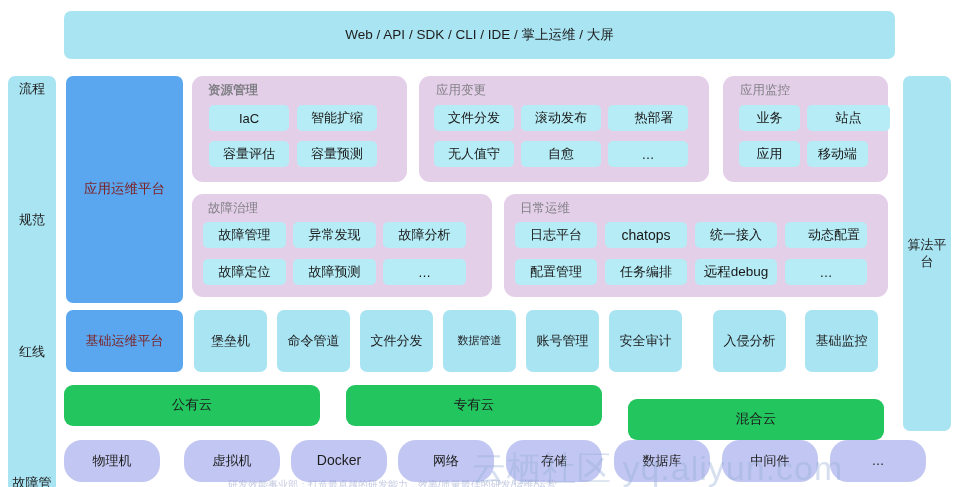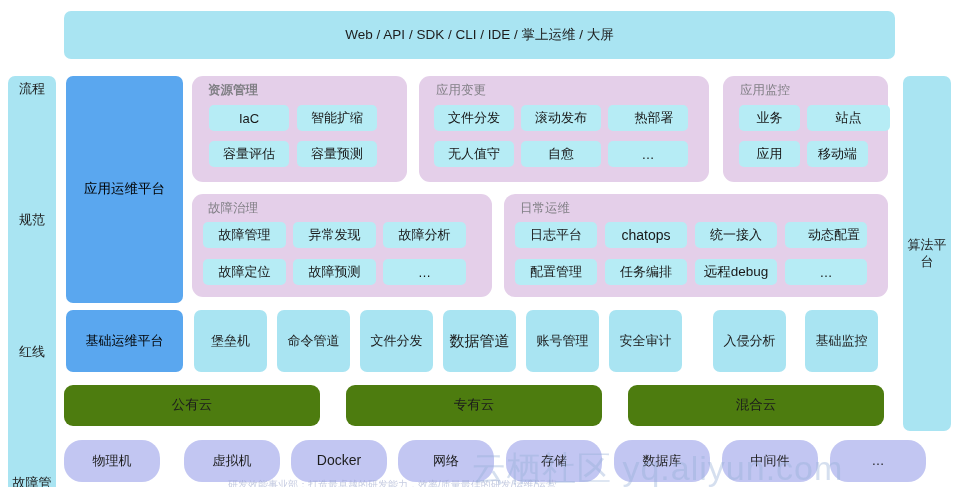--- a/index.html
+++ b/index.html
@@ -30,28 +30,28 @@
     text-align: center;
     border-radius: 7px;
     line-height: 1.25;
   }
   .cyan {
     background: #a9e4f2;
     color: #1c1c1c;
   }
   .blue {
     background: #5aa7ef;
-    color: #000000;
+    color: #7f1d1d;
   }
   .purple-group {
     background: #e4cfe9;
     border-radius: 11px;
   }
   .purple-bar {
-    background: #4d7c0f;
+    background: #22c55e;
     color: #1c1c1c;
     border-radius: 9px;
   }
   .periwinkle {
     background: #c2c6f2;
     color: #1c1c1c;
     border-radius: 18px;
   }
   .chip {
     position: absolute;
@@ -212,29 +212,29 @@
   <div class="chip" style="left:695px; top:222px; width:82px; height:26px;">统一接入</div>
   <div class="chip" style="left:785px; top:222px; width:82px; height:26px;padding-left:16px;">动态配置</div>
   <div class="chip" style="left:515px; top:259px; width:82px; height:26px;">配置管理</div>
   <div class="chip" style="left:605px; top:259px; width:82px; height:26px;">任务编排</div>
   <div class="chip" style="left:695px; top:259px; width:82px; height:26px; font-size:13.5px;">远程debug</div>
   <div class="chip" style="left:785px; top:259px; width:82px; height:26px;">…</div>
 
   <div class="box cyan" style="left:194px; top:310px; width:73px; height:62px; font-size:13px;">堡垒机</div>
   <div class="box cyan" style="left:277px; top:310px; width:73px; height:62px; font-size:13px;">命令管道</div>
   <div class="box cyan" style="left:360px; top:310px; width:73px; height:62px; font-size:13px;">文件分发</div>
-  <div class="box cyan" style="left:443px; top:310px; width:73px; height:62px; font-size:15px;">数据管道</div>
+  <div class="box cyan" style="left:443px; top:310px; width:73px; height:62px; font-size:11px;">数据管道</div>
   <div class="box cyan" style="left:526px; top:310px; width:73px; height:62px; font-size:13px;">账号管理</div>
   <div class="box cyan" style="left:609px; top:310px; width:73px; height:62px; font-size:13px;">安全审计</div>
   <div class="box cyan" style="left:713px; top:310px; width:73px; height:62px; font-size:13px;">入侵分析</div>
   <div class="box cyan" style="left:805px; top:310px; width:73px; height:62px; font-size:13px;">基础监控</div>
 
   <div class="box purple-bar" style="left:64px; top:385px; width:256px; height:41px; font-size:13.5px;">公有云</div>
   <div class="box purple-bar" style="left:346px; top:385px; width:256px; height:41px; font-size:13.5px;">专有云</div>
-  <div class="box purple-bar" style="left:628px; top:385px; width:256px; height:41px; font-size:13.5px;">混合云</div>
+  <div class="box purple-bar" style="left:628px; top:399px; width:256px; height:41px; font-size:13.5px;">混合云</div>
 
   <div class="box periwinkle" style="left:64px; top:440px; width:96px; height:42px; font-size:13px;">物理机</div>
   <div class="box periwinkle" style="left:184px; top:440px; width:96px; height:42px; font-size:13px;">虚拟机</div>
   <div class="box periwinkle" style="left:291px; top:440px; width:96px; height:42px; font-size:14px;">Docker</div>
   <div class="box periwinkle" style="left:398px; top:440px; width:96px; height:42px; font-size:13px;">网络</div>
   <div class="box periwinkle" style="left:506px; top:440px; width:96px; height:42px; font-size:13px;">存储</div>
   <div class="box periwinkle" style="left:614px; top:440px; width:96px; height:42px; font-size:13px;">数据库</div>
   <div class="box periwinkle" style="left:722px; top:440px; width:96px; height:42px; font-size:13px;">中间件</div>
   <div class="box periwinkle" style="left:830px; top:440px; width:96px; height:42px; font-size:13px;">…</div>
 

